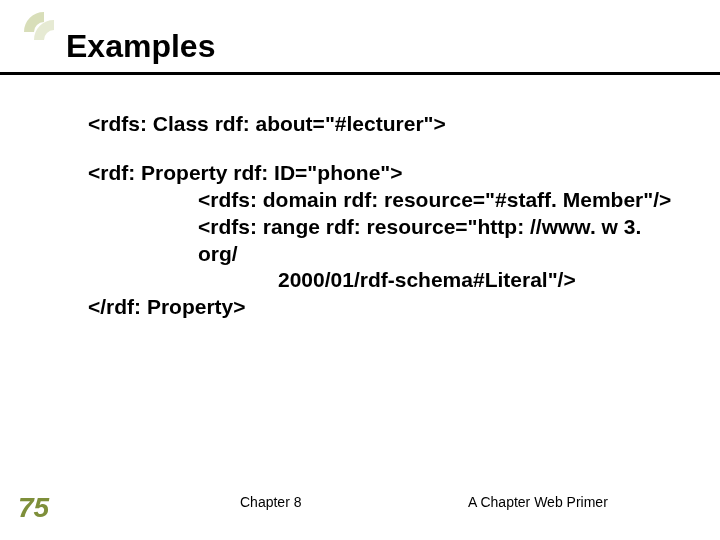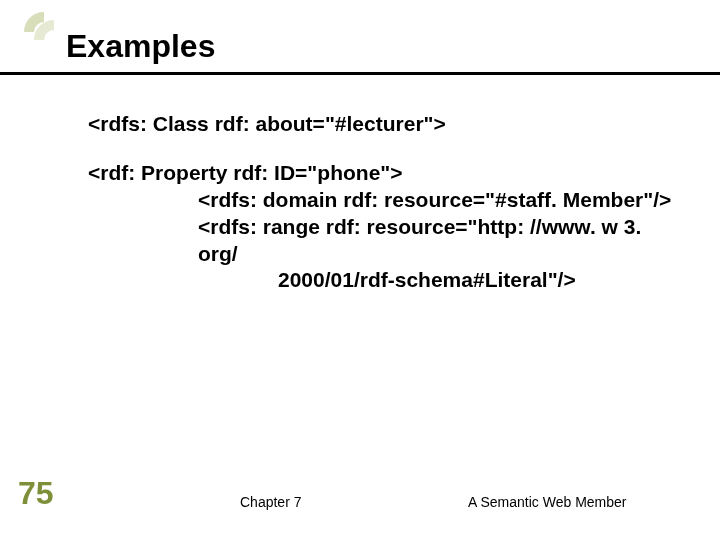--- a/index.html
+++ b/index.html
@@ -45,24 +45,25 @@
     color: #000;
     line-height: 1.28;
   }
   .block1 { margin-bottom: 22px; }
   .indent1 { padding-left: 28px; }
   .indent2 { padding-left: 110px; }
   .indent3 { padding-left: 190px; }
   .slide-number {
     position: absolute;
     left: 18px;
-    bottom: 28px;
-    font-size: 32px;
+    bottom: 16px;
+    font-size: 28px;
     font-weight: bold;
     color: #7e8f3a;
+    font-style: italic;
   }
   .footer-left {
     position: absolute;
     left: 240px;
     bottom: 30px;
     font-size: 14px;
     color: #000;
   }
   .footer-right {
     position: absolute;
@@ -114,20 +115,21 @@
 
   <div class="content">
     <div class="block1">
       <div>&lt;rdfs: Class rdf: about="#lecturer"&gt;</div>
     </div>
     <div class="block2">
       <div>&lt;rdf: Property rdf: ID="phone"&gt;</div>
       <div class="indent2">&lt;rdfs: domain rdf: resource="#staff. Member"/&gt;</div>
       <div class="indent2">&lt;rdfs: range rdf: resource="http: //www. w 3. org/</div>
       <div class="indent3">2000/01/rdf-schema#Literal"/&gt;</div>
+      <div>&lt;/rdf: Property&gt;</div>
     </div>
   </div>
 
   <div class="slide-number">75</div>
-  <div class="footer-left">Chapter 7</div>
-  <div class="footer-right">A Semantic Web Member</div>
+  <div class="footer-left">Chapter 8</div>
+  <div class="footer-right">A Chapter Web Primer</div>
 
 </div>
 
 </body></html>

